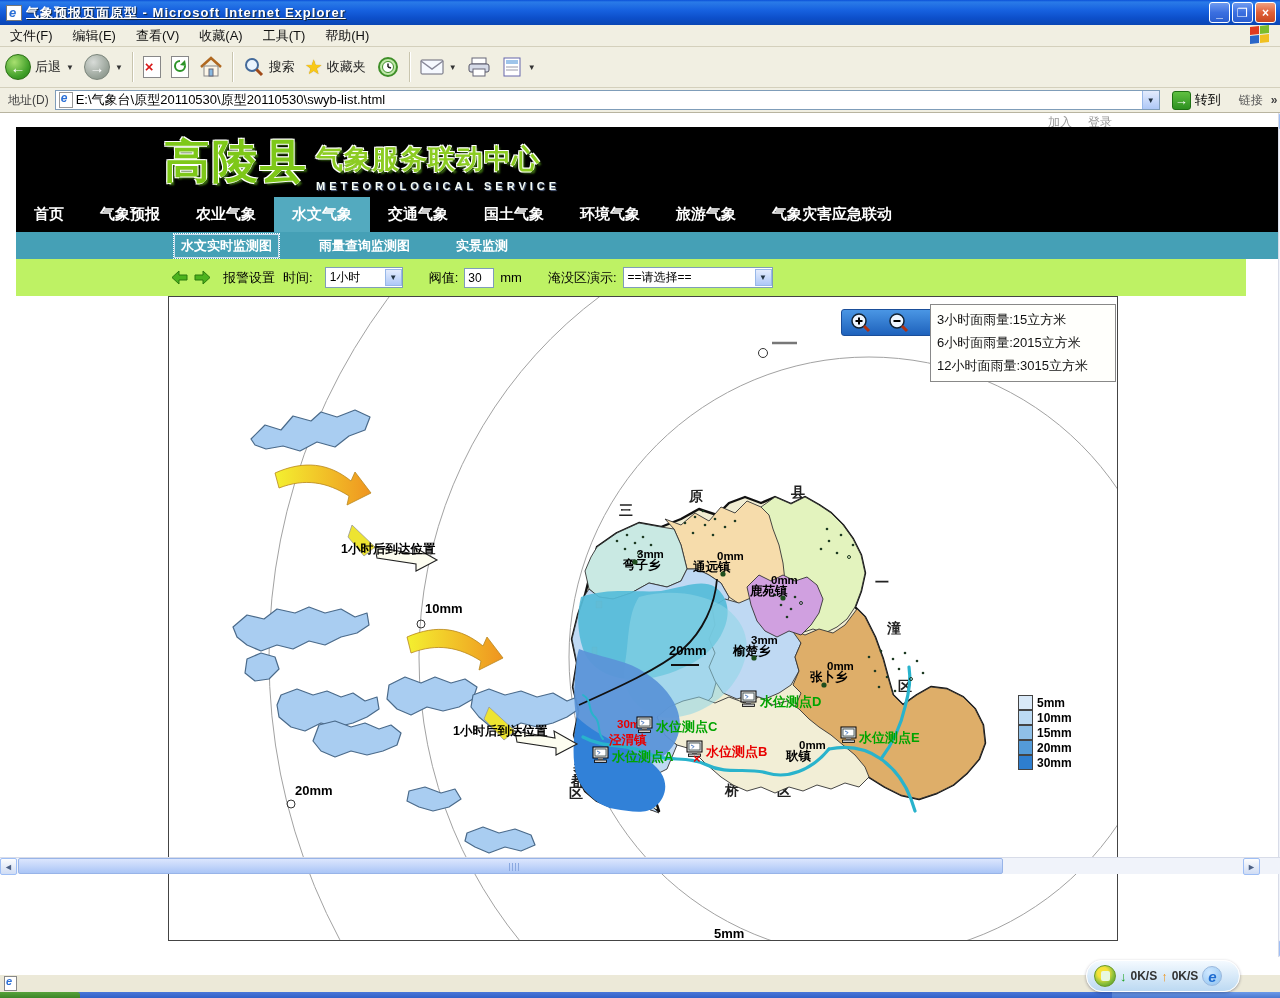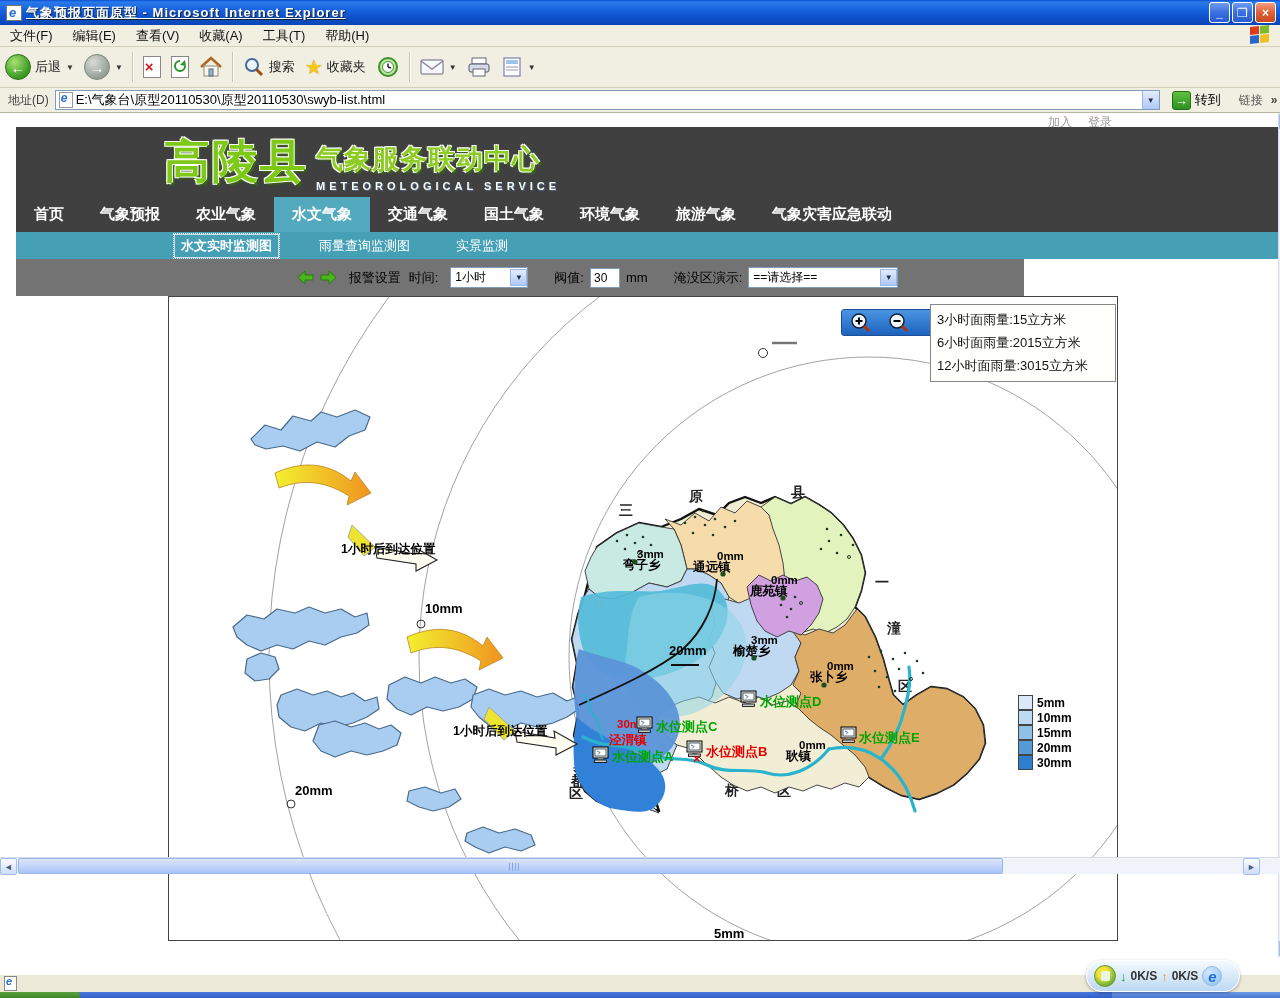--- a/index.html
+++ b/index.html
@@ -60,39 +60,39 @@
     color:#fff; display:flex; align-items:center; justify-content:center; font-weight:bold; font-size:13px; }
   .links { margin-left:14px; color:#555; display:flex; align-items:center; gap:8px; }
   .links .chev { color:#444; font-weight:bold; }
 
   
   .content { position:absolute; left:16px; top:113px; width:1280px; height:844px; background:#fff; overflow:hidden; }
   .account { position:absolute; left:0; top:0; width:1262px; height:14px; font-size:12px; color:#999; }
   .account span { position:absolute; top:1px; }
   .acc-join { left:1032px; } .acc-login { left:1072px; }
 
-  .site-header { position:absolute; left:0; top:14px; width:1262px; height:116px; background:#404040; }
+  .site-header { position:absolute; left:0; top:14px; width:1262px; height:116px; background:#000000; }
   .logo { position:absolute; left:148px; top:8px; display:flex; align-items:flex-start; }
   .logo-county { font-size:46px; font-weight:bold; color:#7ec818; letter-spacing:2px; line-height:52px;
     text-shadow:-1px -1px 0 #fff,1px -1px 0 #fff,-1px 1px 0 #fff,2px 2px 2px #3a6a10; }
   .logo-right { margin-left:8px; padding-top:6px; }
   .logo-name { font-size:27px; font-weight:bold; color:#8ccc22; letter-spacing:1px;
     text-shadow:-1px -1px 0 #fff,1px -1px 0 #fff,-1px 1px 0 #fff,2px 2px 2px #3a6a10; }
   .logo-sub { font-size:11px; font-weight:bold; color:#f4fbf4; letter-spacing:4px; margin-top:3px; text-shadow:1px 1px 1px #568; }
 
   .nav { position:absolute; left:0; top:70px; width:1262px; height:35px; display:flex; align-items:stretch; font-size:15px; font-weight:bold; color:#fff; }
   .nav .tab { display:flex; align-items:center; padding:0 18px; }
   .nav .tab.active { background:#53aabf; }
   .subnav { position:absolute; left:0; top:119px; width:1262px; height:27px; background:#45a0b6; display:flex; align-items:center;
     font-size:13px; color:#fff; padding-left:158px; gap:34px; }
-  .subnav .sitem { padding:2px 6px; }
+  .subnav .sitem { padding:2px 6px;font-weight:bold; }
   .subnav .sitem.active { outline:1px dotted #fff; border:1px solid #cde; font-weight:bold;text-align:center; }
 
-  .controls { position:absolute; left:0; top:146px; width:1008px; height:37px; background:#737373; display:flex; align-items:center;
-    font-size:13px; color:#000;justify-content:center; }
+  .controls { position:absolute; left:0; top:146px; width:1230px; height:37px; background:#bef264; display:flex; align-items:center;
+    font-size:13px; color:#000; }
   .ctl-arrows { display:flex; gap:6px; margin-left:155px; margin-right:12px; }
   .xp-select { border:1px solid #7f9db9; background:#fff; height:21px; display:flex; align-items:center; font-size:12px; padding-left:4px; }
   .xp-select .val { flex:1; }
   .xp-select .arrow { width:17px; height:17px; background:linear-gradient(#e4ecfd,#aec8f7); border:1px solid #98b8e8;
     display:flex; align-items:center; justify-content:center; font-size:8px; color:#234; margin-left:4px; }
   .sel-time { width:78px; margin-left:12px; }
   .sel-flood { width:150px; margin-left:6px; }
   .thr-input { width:30px; height:20px; border:1px solid #7f9db9; font-size:12px; padding-left:3px; margin-left:6px;
     font-family:"Liberation Sans","DejaVu Sans",sans-serif; }
   .lbl-gap { margin-left:26px; }

